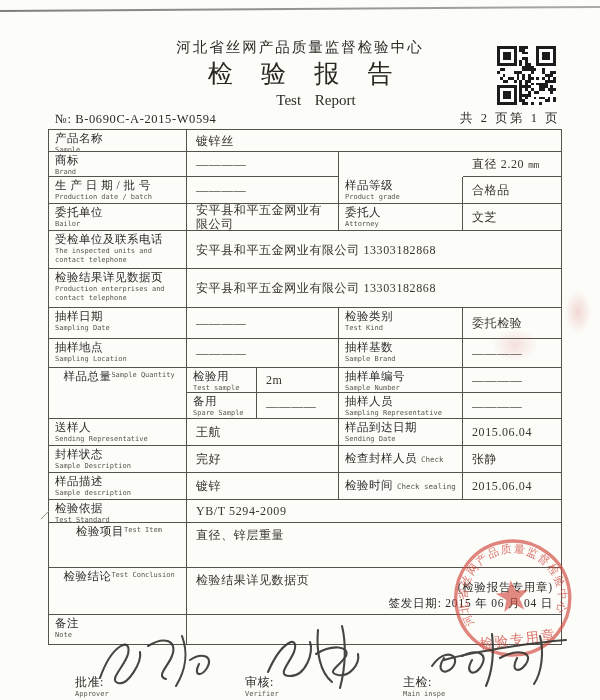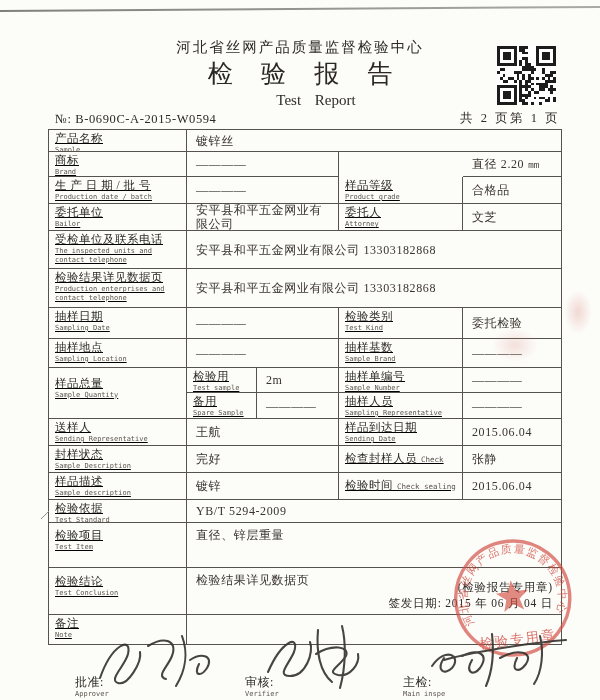--- a/index.html
+++ b/index.html
@@ -19,26 +19,26 @@
     justify-content:space-between;align-items:flex-end;font-size:12.5px;color:#2d2a26;letter-spacing:.6px;}
   .page-info{letter-spacing:2.5px;}
   
   .tbl{position:absolute;left:48px;top:129px;width:512px;display:grid;
     grid-template-columns:138px 70px 82px 124px 98px;
     grid-template-rows:22px 25px 27px 27px 38px 39px 31px 29px 25px 26px 27px 27px 27px 23px 45px 47px 29px;
     border:1px solid #56524d;background:transparent;}
   .cell{border-right:1px solid #56524d;border-bottom:1px solid #56524d;overflow:hidden;min-width:0;}
   .er{border-right:none;}
   .eb{border-bottom:none;}
-  .label{padding:2px 3px 12px 6px;text-decoration:underline;}
+  .label{padding:2px 3px 12px 6px;}
   .zh{font-size:11.5px;color:#2e2b27;line-height:13px;letter-spacing:.5px;}
   .en{font-family:"DejaVu Sans Mono",monospace;font-size:7px;color:#5a554d;line-height:8.5px;margin-top:1px;letter-spacing:0;}
   .inline .zh,.inline .en{display:inline;}
   .inline .en{font-size:7.5px;}
-  .vcenter{display:flex;flex-direction:column;justify-content:center;}
+  .vcenter{display:flex;flex-direction:row;justify-content:center;}
   .value{font-size:12px;color:#39342d;display:flex;align-items:center;
     padding:1px 4px 1px 9px;letter-spacing:.6px;line-height:14px;}
   .value.wrap{align-items:center;}
   .itemval{display:flex;flex-direction:column;justify-content:space-between;
     padding:4px 6px 2px 9px;font-size:12px;color:#39342d;letter-spacing:.6px;}
   .itemnote{align-self:flex-end;font-size:12px;color:#2e2b27;letter-spacing:1px;padding-right:48px;margin-top:40px;}
   .concl{position:relative;padding:4px 6px 2px 9px;font-size:12px;color:#39342d;letter-spacing:.6px;}
   .concl-right{position:absolute;right:8px;bottom:3px;text-align:right;font-size:11.5px;
     line-height:16px;color:#2d2a26;letter-spacing:.8px;}
   

